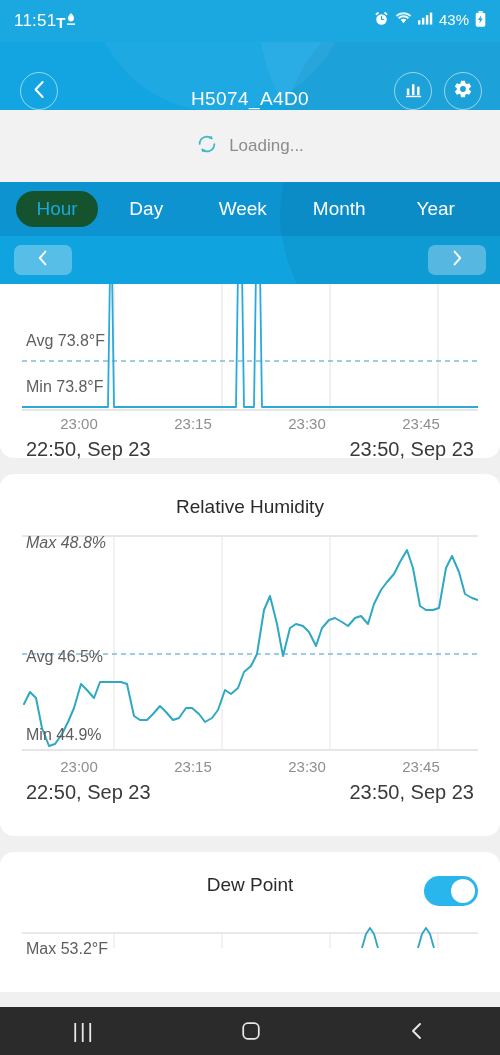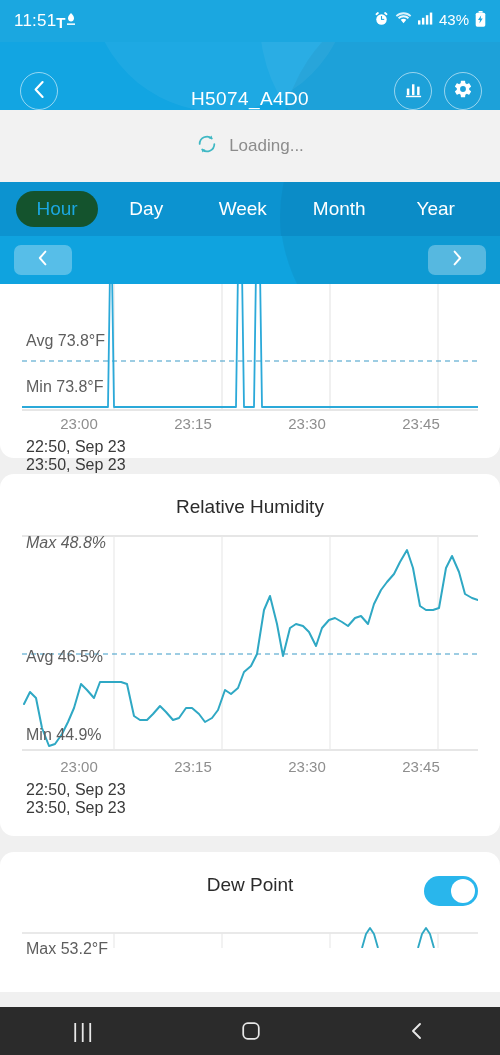--- a/index.html
+++ b/index.html
@@ -82,22 +82,22 @@
 
   .chart-title{ text-align:center; font-size:19px; color:#2B2B2B; padding:22px 0 6px; }
   .stat{ position:absolute; font-size:16px; color:#5E5E5E; left:26px; z-index:3; background:transparent; }
 
   .plot{ position:relative; margin:0 22px; }
   .axis-times{
     display:flex; font-size:15px; color:#8E8E8E; margin:4px 22px 0;
   }
   .axis-times span{ flex:1; text-align:center; }
   .range-row{
-    display:flex; justify-content:space-between; font-size:16px; color:#3A3A3A;
-    margin:6px 26px 0; padding-bottom:18px;flex-direction:column;
+    display:flex; justify-content:space-between; font-size:20px; color:#3A3A3A;
+    margin:6px 26px 0; padding-bottom:18px;
   }
 
   
   .navbar{
     position:absolute; left:0; right:0; bottom:0; height:48px; background:#2B2B2B;
     display:flex; align-items:center; justify-content:space-around; z-index:10;
   }
   .nav-ic{ color:#E8E8E8; display:flex; align-items:center; justify-content:center; }
   .recents{ font-size:21px; letter-spacing:2px; }
 </style>

